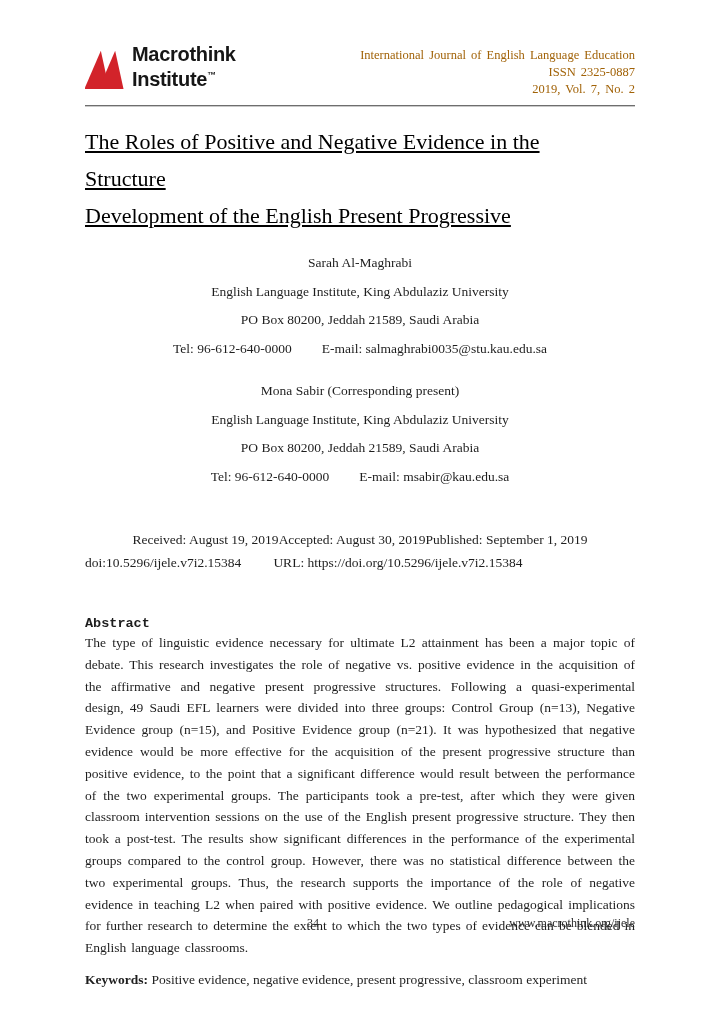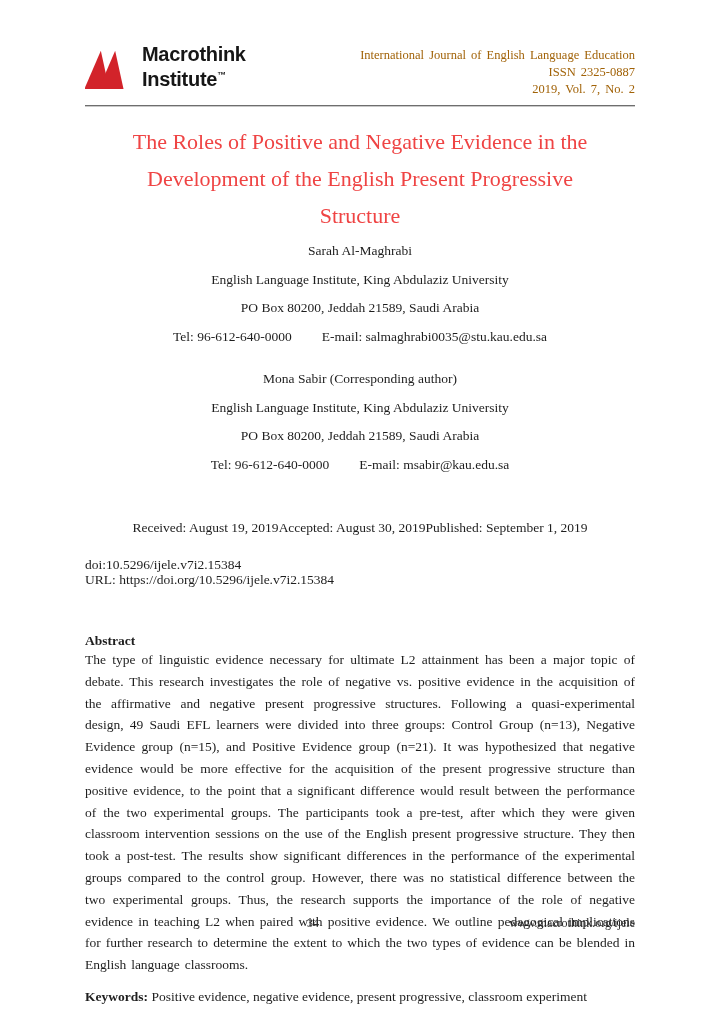--- a/index.html
+++ b/index.html
@@ -8,52 +8,52 @@
     width: 720px; height: 1018px;
     font-family: "Liberation Serif", "DejaVu Serif", serif;
     color: #1e1e1e;
     overflow: hidden;
     position: relative;
   }
   .page { padding: 44px 85px 0 85px; width: 720px; }
 
   
   .hdr { display: flex; justify-content: space-between; align-items: flex-start; }
-  .logo { display: flex; align-items: flex-end; gap: 15px; }
+  .logo { display: flex; align-items: flex-end; gap: 5px; }
   .logo svg { display: block; margin-top: 2px; }
   .logo-text {
     font-family: "Liberation Sans", sans-serif;
     font-weight: 700; font-size: 20px; line-height: 21px;
     color: #161616; letter-spacing: -0.3px;
   }
   .logo-text .tm { font-size: 9px; vertical-align: super; font-weight: 700; }
   .journal-info {
     text-align: right; font-size: 12.5px; line-height: 17px; color: #a16207;
     padding-top: 3px; word-spacing: 2px;
   }
   .hdr-rule { margin-top: 7px; height: 2px; background: #6e6e6e; border-bottom: 1px solid #c9c9c9; }
 
   
   .title {
-    margin-top: 16px; text-align: center;
-    font-size: 22px; line-height: 37px; font-weight: 400; color: #ef4444;
+    margin-top: 16px; 
+    font-size: 22px; line-height: 37px; font-weight: 400; color: #000000; text-decoration: underline;
   }
-  .author-block { margin-top: 3px; text-align: center; font-size: 13.5px; line-height: 28.5px; }
+  .author-block { margin-top: 15px; text-align: center; font-size: 13.5px; line-height: 28.5px; }
   .author-block.second { margin-top: 14px; }
   .email { margin-left: 30px; }
 
   
   .dates-row {
     margin-top: 41px; display: flex; justify-content: center;
     font-size: 13.5px; line-height: 15px;
   }
-  .doi-row { margin-top: 22px; display: flex; font-size: 13.5px; line-height: 15px; flex-direction: column; }
+  .doi-row { margin-top: 8px; display: flex; gap: 32px; font-size: 13.5px; line-height: 15px; }
 
   
-  .abstract-heading { margin-top: 46px; font-size: 13.5px; font-weight: 700; line-height: 16px; }
+  .abstract-heading { margin-top: 46px; font-size: 13.5px; font-weight: 700; line-height: 16px; font-family: Liberation Mono, monospace; }
   .abstract-text {
     margin-top: 0; font-size: 13.5px; line-height: 21.8px;
     text-align: justify; word-spacing: 1.5px;
   }
   .keywords { margin-top: 10px; font-size: 13.5px; line-height: 21.8px; }
   .keywords b { font-weight: 700; }
 
   
   .footer { position: absolute; left: 85px; right: 85px; top: 916px; height: 18px; font-size: 12px; color: #2a2a2a; }
   .footer .pagenum { position: absolute; left: 222px; }
@@ -82,35 +82,35 @@
     <div class="journal-info">
       <div>International Journal of English Language Education</div>
       <div>ISSN 2325-0887</div>
       <div>2019, Vol. 7, No. 2</div>
     </div>
   </header>
   <div class="hdr-rule"></div>
 
   <h1 class="title">
     <div>The Roles of Positive and Negative Evidence in the</div>
+    <div>Structure</div>
     <div>Development of the English Present Progressive</div>
-    <div>Structure</div>
   </h1>
 
   <div class="author-block">
     <div>Sarah Al-Maghrabi</div>
     <div>English Language Institute, King Abdulaziz University</div>
     <div>PO Box 80200, Jeddah 21589, Saudi Arabia</div>
     <div>
       <span>Tel: 96-612-640-0000</span><span class="email">E-mail: salmaghrabi0035@stu.kau.edu.sa</span>
     </div>
   </div>
 
   <div class="author-block second">
-    <div>Mona Sabir (Corresponding author)</div>
+    <div>Mona Sabir (Corresponding present)</div>
     <div>English Language Institute, King Abdulaziz University</div>
     <div>PO Box 80200, Jeddah 21589, Saudi Arabia</div>
     <div>
       <span>Tel: 96-612-640-0000</span><span class="email">E-mail: msabir@kau.edu.sa</span>
     </div>
   </div>
 
   <div class="dates-row">
     <span>Received: August 19, 2019</span>
     <span>Accepted: August 30, 2019</span>

